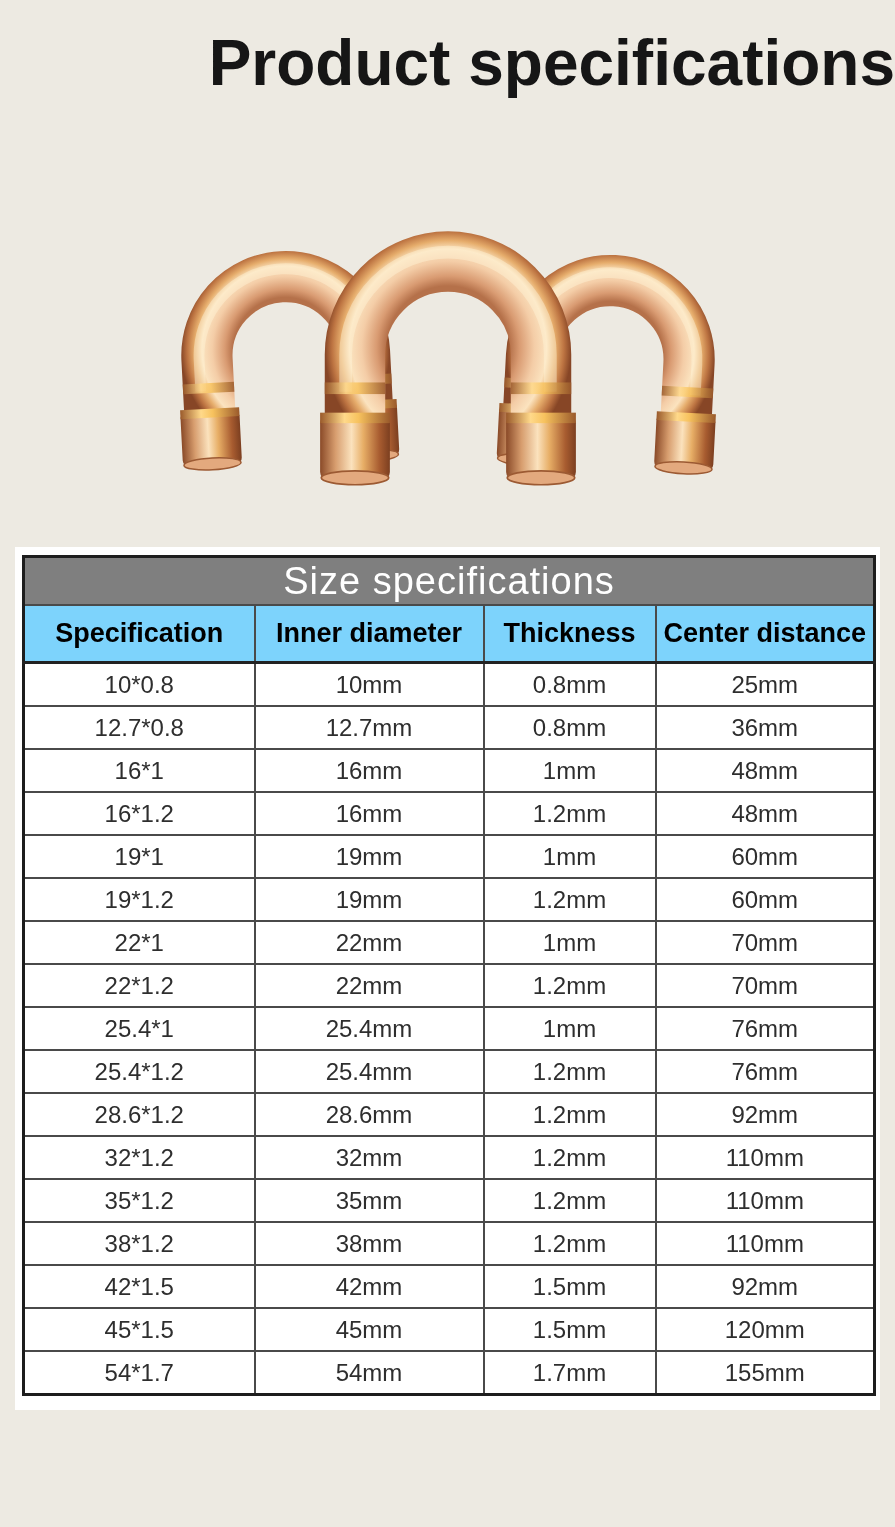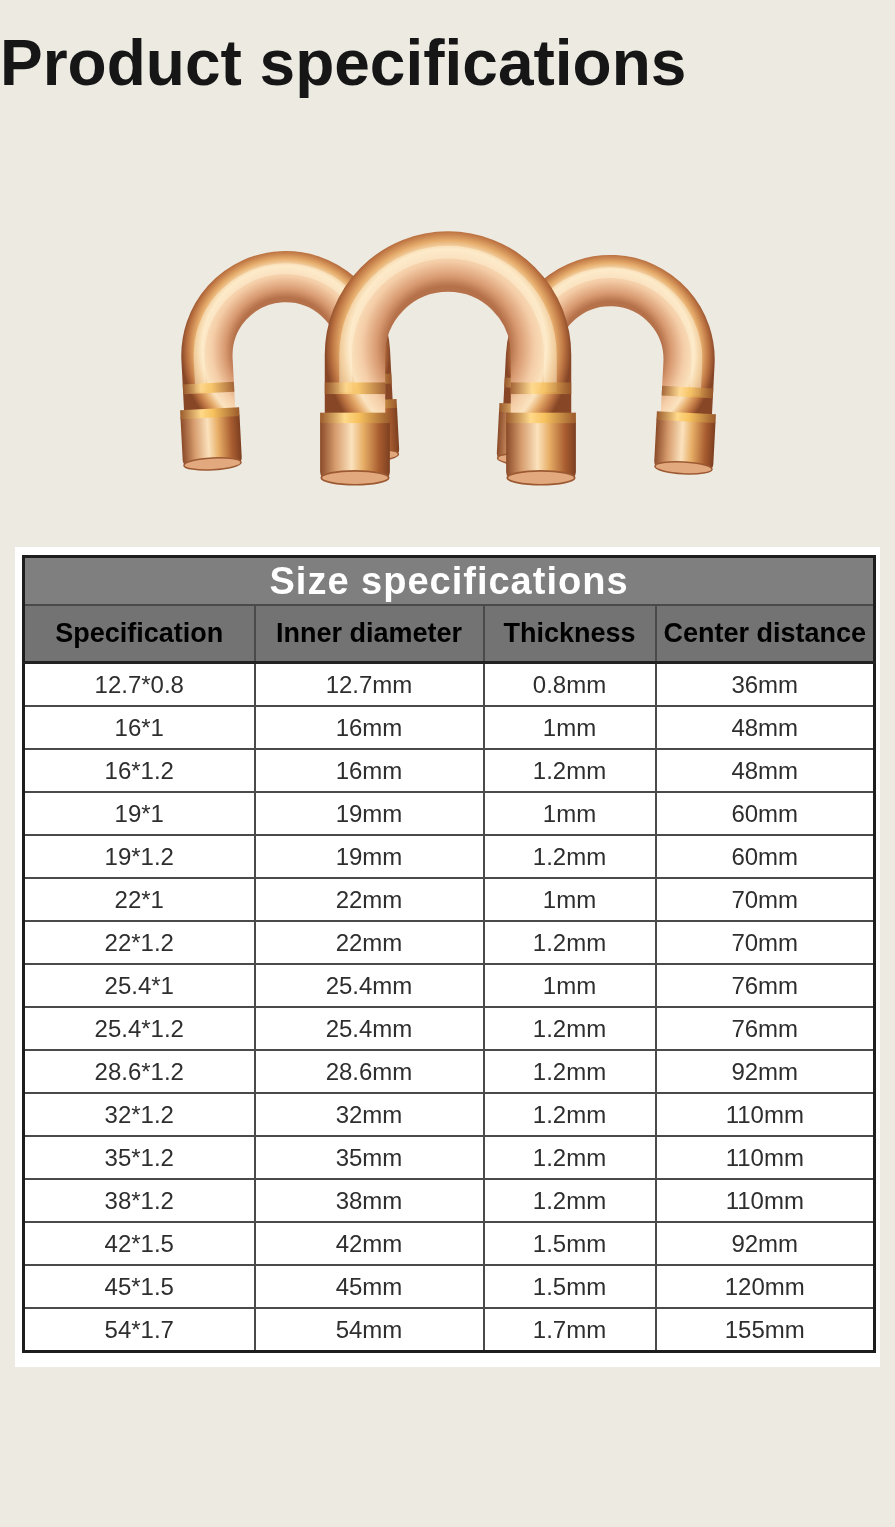--- a/index.html
+++ b/index.html
@@ -10,21 +10,21 @@
     width: 895px;
     height: 1527px;
     background: #EDEAE2;
     font-family: "Liberation Sans", sans-serif;
     overflow: hidden;
   }
   .page-title {
     margin: 0;
     padding-top: 20px;
     height: 88px;
-    text-align: left;
+    text-align: right;
     font-size: 64px;
     font-weight: 600;
     color: #161616;
     letter-spacing: 0px;
     line-height: 86px;
     font-family: "Liberation Sans", sans-serif;
   }
   .product-image {
     width: 680px;
     height: 335px;
@@ -52,27 +52,27 @@
     vertical-align: middle;
     padding: 0;
     overflow: hidden;
     white-space: nowrap;
   }
   th.table-title {
     height: 46px;
     background: #7F7F7F;
     color: #FFFFFF;
     font-size: 38px;
-    font-weight: bold;
+    font-weight: normal;
     letter-spacing: 1px;
     border: 3px solid #1d1d1d;
   }
   tr.column-header-row th {
     height: 55px;
-    background: #737373;
+    background: #7dd3fc;
     color: #000000;
     font-size: 27px;
     font-weight: bold;
     border-bottom: 3px solid #222222;
   }
   tbody td {
     height: 41px;
     font-size: 24px;
     color: #2e2e2e;
     background: #FFFFFF;
@@ -144,20 +144,26 @@
       </tr>
       <tr class="column-header-row">
           <th>Specification</th>
           <th>Inner diameter</th>
           <th>Thickness</th>
           <th>Center distance</th>
         </tr>
     </thead>
     <tbody>
         <tr>
+          <td>10*0.8</td>
+          <td>10mm</td>
+          <td>0.8mm</td>
+          <td>25mm</td>
+        </tr>
+        <tr>
           <td>12.7*0.8</td>
           <td>12.7mm</td>
           <td>0.8mm</td>
           <td>36mm</td>
         </tr>
         <tr>
           <td>16*1</td>
           <td>16mm</td>
           <td>1mm</td>
           <td>48mm</td>

